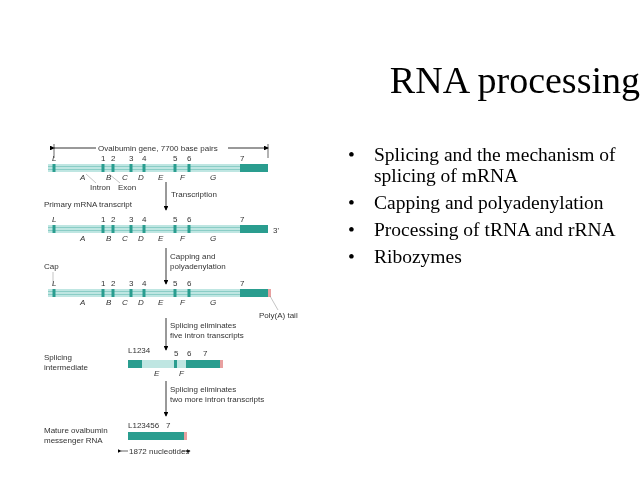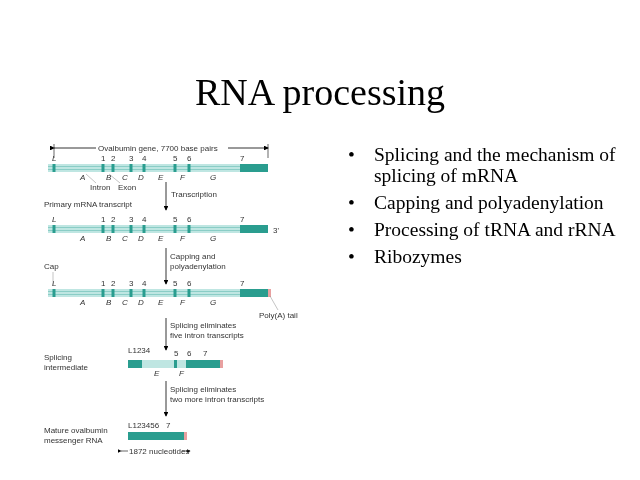--- a/index.html
+++ b/index.html
@@ -1,17 +1,17 @@
 <!DOCTYPE html>
 <html><head>
 <meta charset="utf-8">
 <style>
   html,body{margin:0;padding:0;background:#fff;}
   body{width:640px;height:480px;position:relative;overflow:hidden;font-family:"Liberation Serif",serif;}
-  .title{position:absolute;left:0;width:640px;top:70px;text-align:center;font-size:38px;color:#000;}
+  .title{position:absolute;left:0;width:640px;top:58px;text-align:right;font-size:38px;color:#000;}
   .bullets{position:absolute;left:348px;top:144px;width:300px;font-size:19.5px;line-height:21px;color:#000;}
   .bullet{position:relative;padding-left:26px;margin-bottom:6px;}
   .bullet::before{content:"•";position:absolute;left:0;top:0;}
   svg{position:absolute;left:0;top:0;}
   .lbl{font-family:"Liberation Sans",sans-serif;font-size:8px;fill:#333;}
   .it{font-style:italic;}
 </style>
 </head>
 <body>
 

